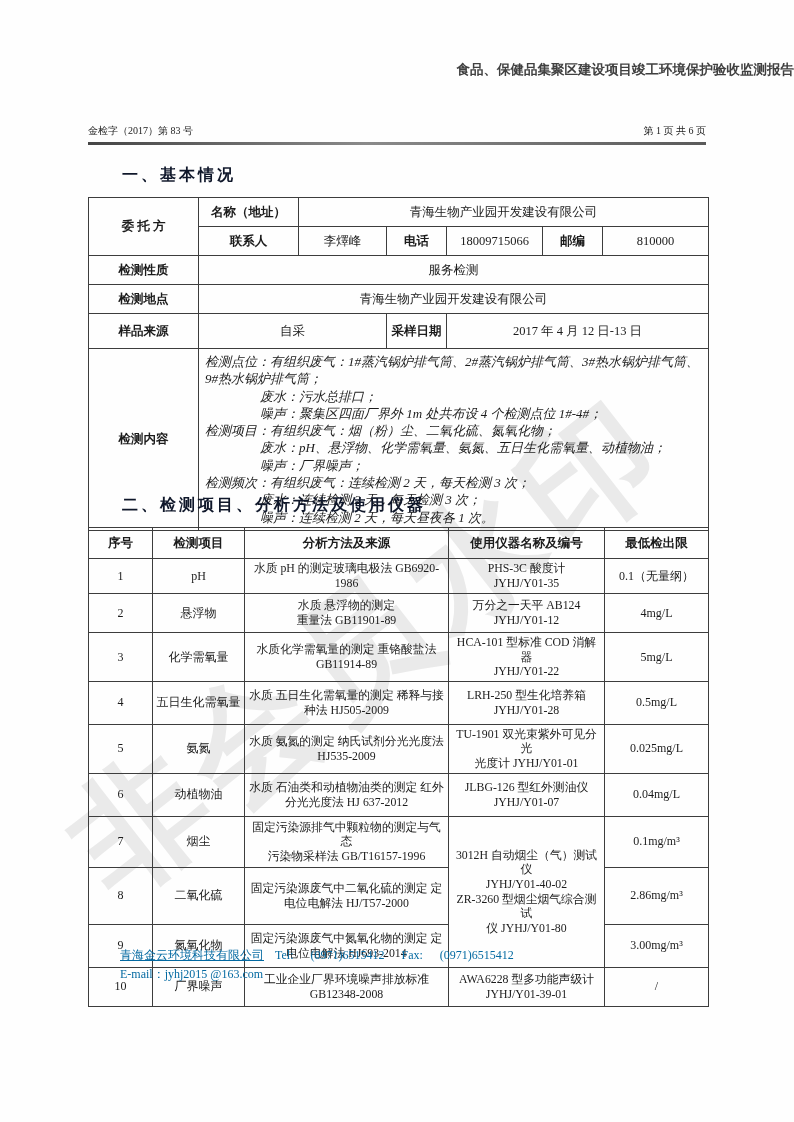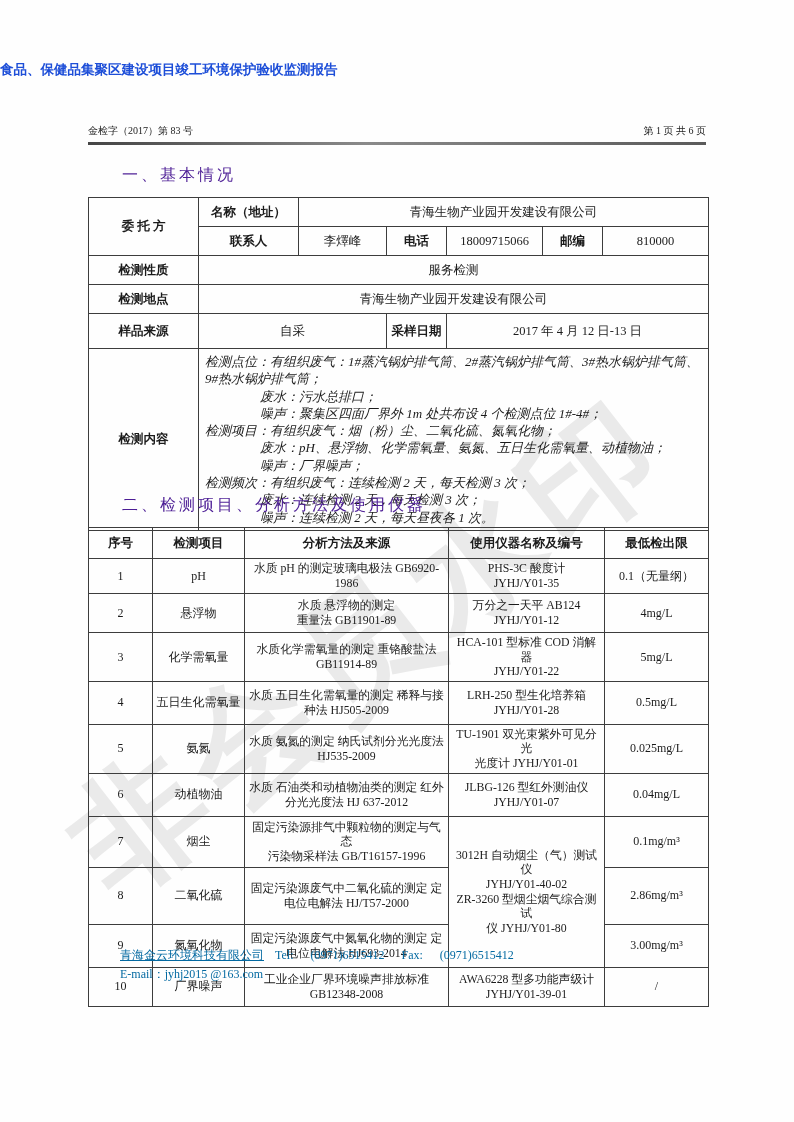--- a/index.html
+++ b/index.html
@@ -14,34 +14,34 @@
     position:absolute; left:10px; top:548px; width:740px;
     transform:rotate(-38deg);
     font-size:132px; font-weight:bold; letter-spacing:10px;
     color:rgba(110,110,110,0.14);
     white-space:nowrap; z-index:0; pointer-events:none;
     font-family:"Liberation Sans","DejaVu Sans",sans-serif;
   }
   .content { position:relative; z-index:1; }
   .doc-title {
     position:absolute; top:61px; left:0; width:794px;
-    text-align:left; font-size:13.5px; font-weight:bold; color:#1d4ed8;
+    text-align:right; font-size:13.5px; font-weight:bold; color:#404040;
   }
   .doc-header {
     position:absolute; top:124px; left:88px; width:618px;
     display:flex; justify-content:space-between;
     font-size:10px; color:#222;
   }
   .header-rule {
     position:absolute; top:142px; left:88px; width:618px; height:3px;
     background:linear-gradient(90deg,#454545,#8a8a8a 45%,#5a5a5a);
   }
   .sec-heading {
     position:absolute; left:122px; margin:0;
-    font-size:16px; font-weight:normal; letter-spacing:3px; color:#4c1d95;
+    font-size:16px; font-weight:bold; letter-spacing:3px; color:#0f172a;
   }
   .sec1 { top:165px; }
   .sec2 { top:495px; }
 
   table { border-collapse:collapse; table-layout:fixed; background:transparent; }
   td, th { border:1px solid #3d3d3d; text-align:center; vertical-align:middle; padding:2px 3px; overflow:hidden; }
 
   
   .basic-table { position:absolute; top:197px; left:88px; width:620px; font-size:12.5px; }
   .basic-table td { height:24px; }

